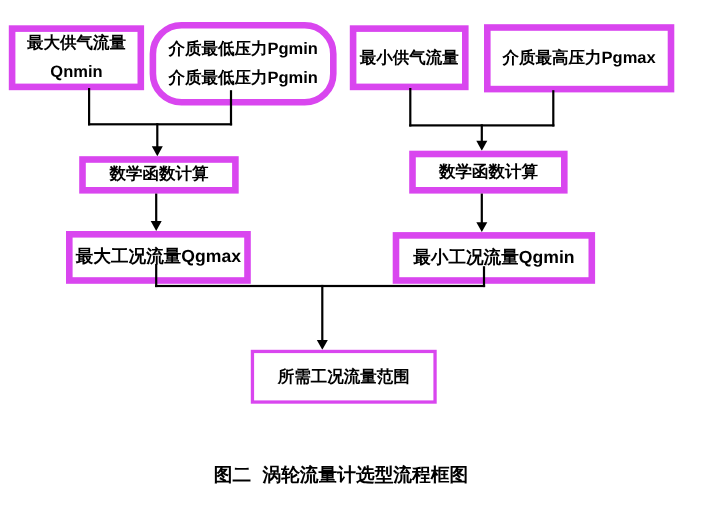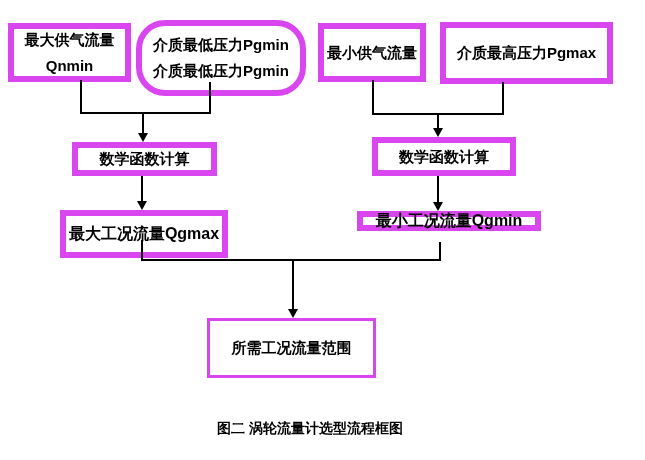--- a/index.html
+++ b/index.html
@@ -44,24 +44,25 @@
     border-left: 5px solid transparent;
     border-right: 5px solid transparent;
     border-top: 9px solid #000000;
   }
   .caption {
     position: absolute;
     left: 140px;
     top: 420px;
     width: 340px;
     text-align: center;
-    font-size: 14px;
+    font-size: 17px;
     font-weight: bold;
     color: #000000;
     white-space: nowrap;
+    font-family: Liberation Mono, monospace;
   }
 </style>
 </head>
 <body>
 
 <div class="canvas">
 
   <div class="box" style="left:8px; top:23px; width:123px; height:59px;">
     <div class="bl fs15">最大供气流量</div>
     <div class="bl fs15">Qnmin</div>
@@ -102,29 +103,29 @@
 
   <div class="line" style="left:141px; top:176px; width:2px; height:26px;"></div>
   <div class="arr" style="left:137px; top:201px;"></div>
   <div class="line" style="left:437px; top:176px; width:2px; height:27px;"></div>
   <div class="arr" style="left:433px; top:202px;"></div>
 
   <div class="box" style="left:60px; top:210px; width:168px; height:48px;">
     <div class="bl fs16">最大工况流量Qgmax</div>
   </div>
 
-  <div class="box" style="left:357px; top:211px; width:184px; height:20px;">
+  <div class="box" style="left:357px; top:211px; width:184px; height:47px;">
     <div class="bl fs16">最小工况流量Qgmin</div>
   </div>
 
   <div class="line" style="left:141px; top:240px; width:2px; height:21px;"></div>
   <div class="line" style="left:439px; top:242px; width:2px; height:19px;"></div>
   <div class="line" style="left:141px; top:259px; width:300px; height:2px;"></div>
   <div class="line" style="left:292px; top:259px; width:2px; height:51px;"></div>
   <div class="arr" style="left:288px; top:309px;"></div>
 
-  <div class="box thick" style="left:207px; top:318px; width:169px; height:60px;">
+  <div class="box thick" style="left:228px; top:318px; width:169px; height:49px;">
     <div class="bl fs15">所需工况流量范围</div>
   </div>
 
   <div class="caption">图二  涡轮流量计选型流程框图</div>
 
 </div>
 
 </body></html>

